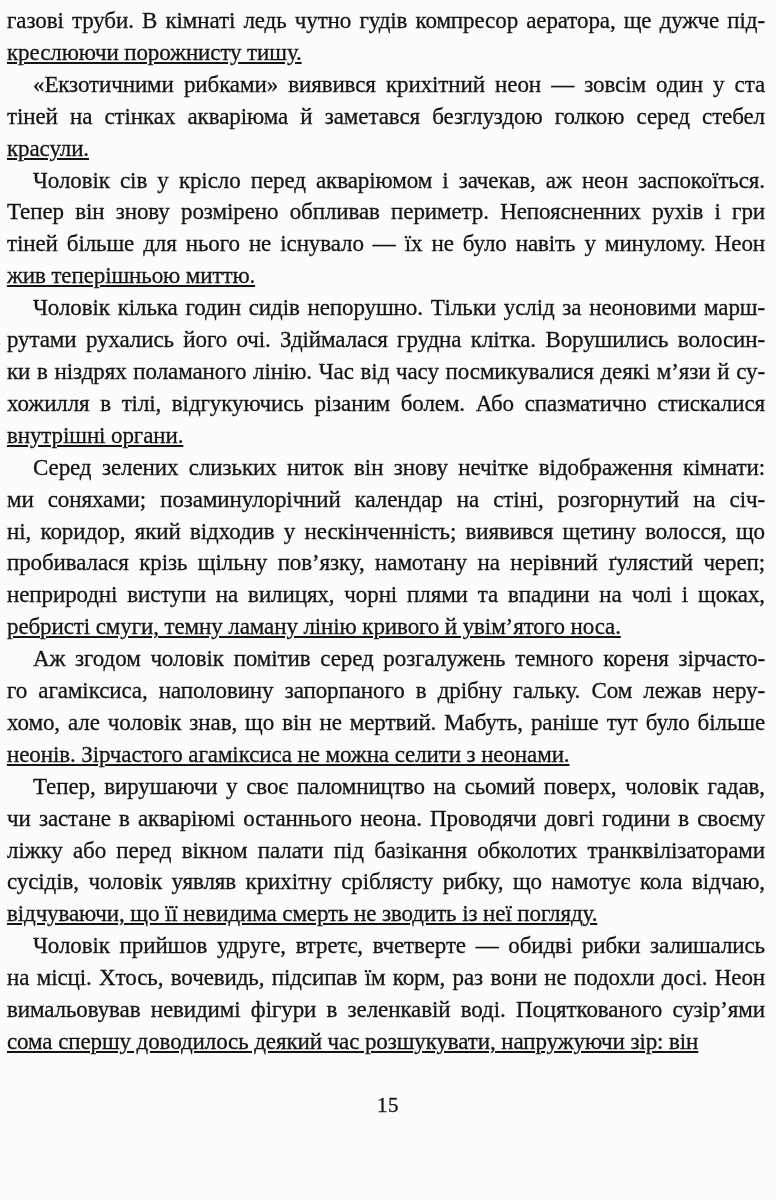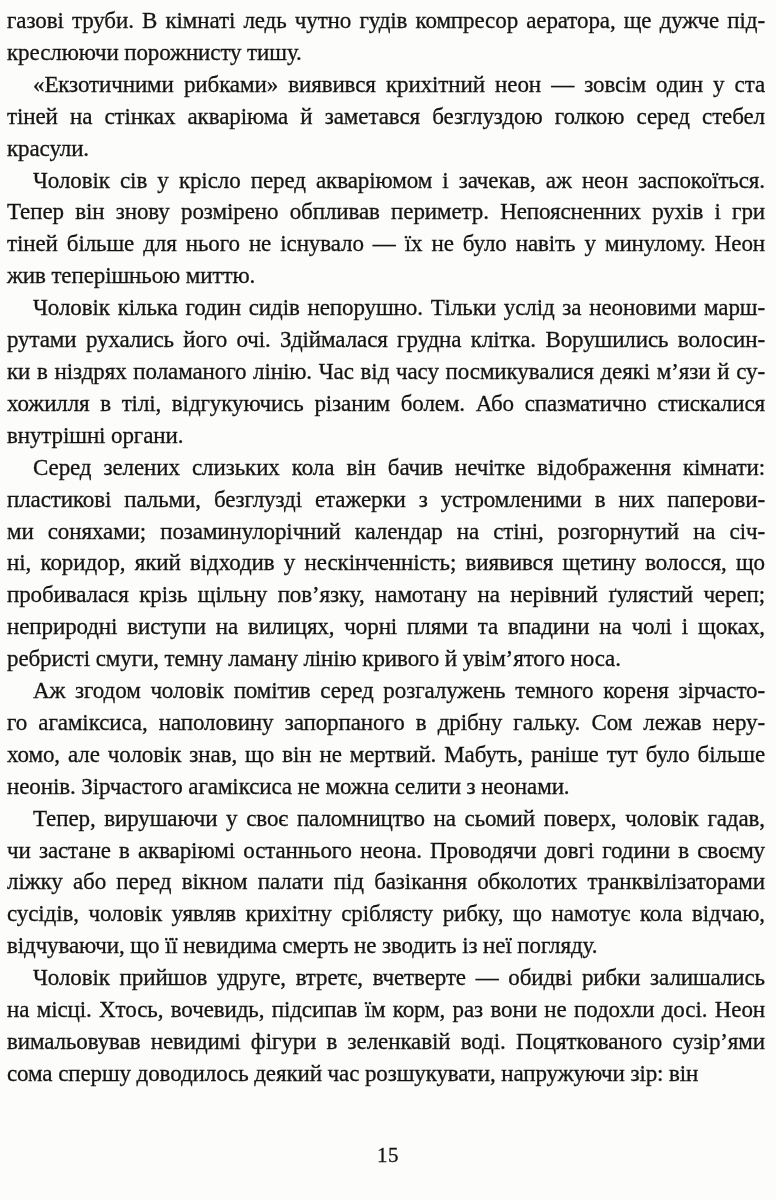--- a/index.html
+++ b/index.html
@@ -25,26 +25,27 @@
   }
   .para { margin: 0; }
   .line {
     line-height: 31.9px;
     text-align: justify;
     text-align-last: justify;
     white-space: normal;
   }
   .line.last {
     text-align-last: left;
+    text-decoration: underline;
   }
   .para.indent .line.first {
     text-indent: 26px;
   }
   .page-footer {
-    margin-top: 52px;
+    margin-top: 34px;
     text-align: center;
   }
   .page-number {
     display: inline-block;
     font-size: 21px;
     line-height: 24px;
     letter-spacing: 0.5px;
   }
 </style>
 </head>
@@ -68,22 +69,21 @@
         <div class="line last">жив теперішньою миттю.</div>
       </div>
       <div class="para indent">
         <div class="line first">Чоловік кілька годин сидів непорушно. Тільки услід за неоновими марш-</div>
         <div class="line">рутами рухались його очі. Здіймалася грудна клітка. Ворушились волосин-</div>
         <div class="line">ки в ніздрях поламаного лінію. Час від часу посмикувалися деякі м’язи й су-</div>
         <div class="line">хожилля в тілі, відгукуючись різаним болем. Або спазматично стискалися</div>
         <div class="line last">внутрішні органи.</div>
       </div>
       <div class="para indent">
-        <div class="line first">Серед зелених слизьких кола він бачив нечітке відображення кімнати:</div>
-        <div class="line">пластикові пальми, безглузді етажерки з устромленими в них паперови-</div>
+        <div class="line first">Серед зелених слизьких ниток він знову нечітке відображення кімнати:</div>
         <div class="line">ми соняхами; позаминулорічний календар на стіні, розгорнутий на січ-</div>
         <div class="line">ні, коридор, який відходив у нескінченність; виявився щетину волосся, що</div>
         <div class="line">пробивалася крізь щільну пов’язку, намотану на нерівний ґулястий череп;</div>
         <div class="line">неприродні виступи на вилицях, чорні плями та впадини на чолі і щоках,</div>
         <div class="line last">ребристі смуги, темну ламану лінію кривого й увім’ятого носа.</div>
       </div>
       <div class="para indent">
         <div class="line first">Аж згодом чоловік помітив серед розгалужень темного кореня зірчасто-</div>
         <div class="line">го агаміксиса, наполовину запорпаного в дрібну гальку. Сом лежав неру-</div>
         <div class="line">хомо, але чоловік знав, що він не мертвий. Мабуть, раніше тут було більше</div>

